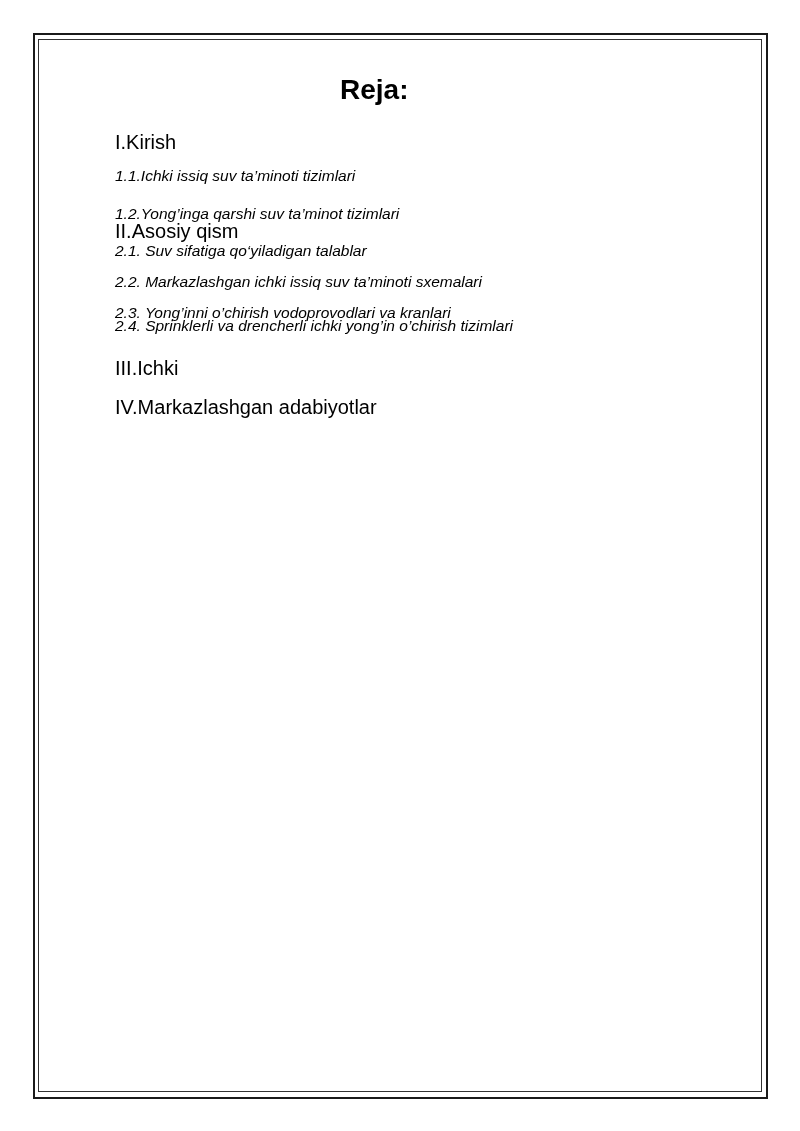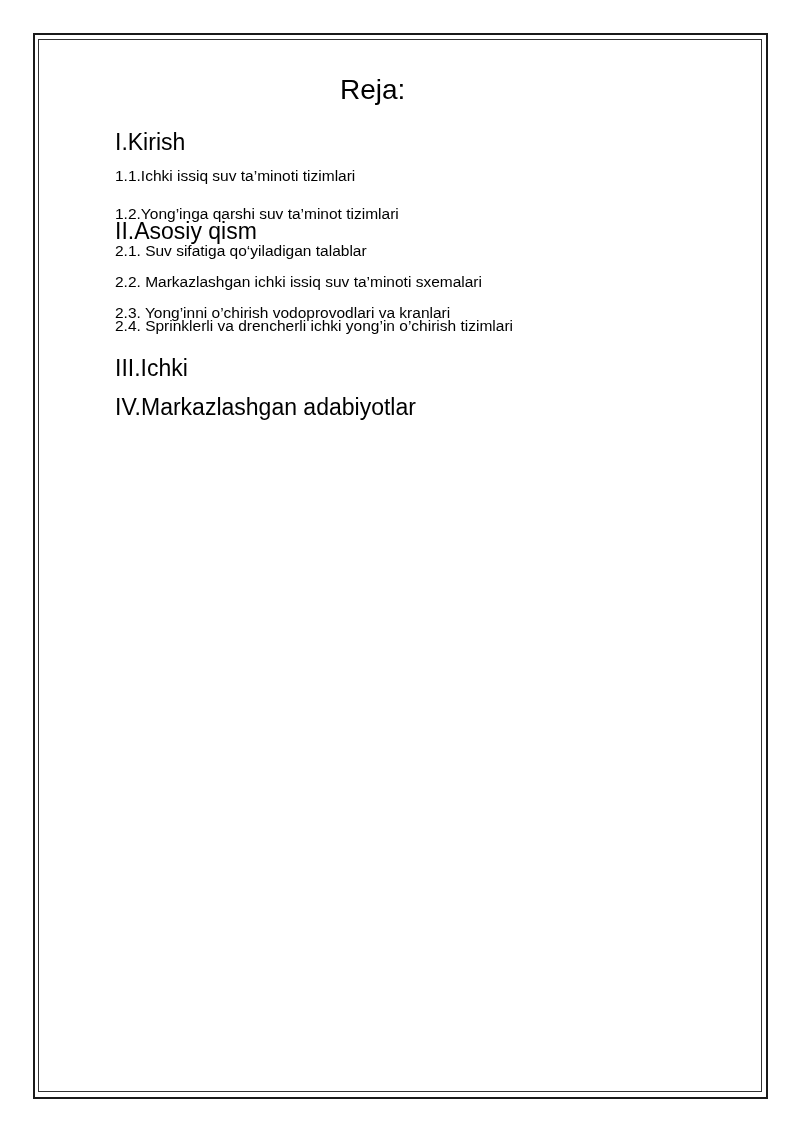--- a/index.html
+++ b/index.html
@@ -2,23 +2,23 @@
 <html><head>
 <meta charset="utf-8">
 <style>
   html, body { margin: 0; padding: 0; background: #ffffff; }
   body { width: 800px; height: 1131px; position: relative; overflow: hidden;
          font-family: "Liberation Sans", "DejaVu Sans", sans-serif; color: #000; }
   .frame-outer { position: absolute; left: 33px; top: 33px; width: 731px; height: 1062px;
                  border: 2px solid #1a1a1a; }
   .frame-inner { position: absolute; left: 38px; top: 39px; width: 722px; height: 1051px;
                  border: 1px solid #333; }
-  .title { position: absolute; left: 340px; top: 72px; font-size: 28px; line-height: 36px; }
-  .h1 { position: absolute; left: 115px; font-size: 23px; line-height: 32px; white-space: nowrap; }
-  .h2 { position: absolute; left: 115px; font-size: 15.5px; line-height: 20px; white-space: nowrap; }
+  .title { position: absolute; left: 340px; top: 72px; font-size: 28px; line-height: 36px; font-weight: bold; }
+  .h1 { position: absolute; left: 115px; font-size: 20px; line-height: 32px; white-space: nowrap; }
+  .h2 { position: absolute; left: 115px; font-size: 15.5px; line-height: 20px; white-space: nowrap; font-style: italic; }
 </style>
 </head>
 <body>
 
 <div class="frame-outer"></div>
 <div class="frame-inner"></div>
 
 <div>
   <div class="title">Reja:</div>
 

